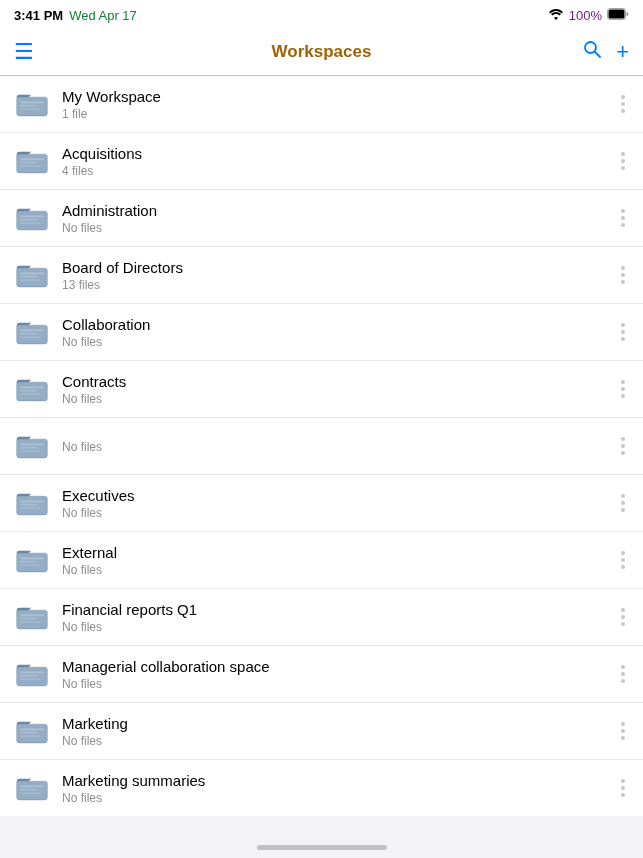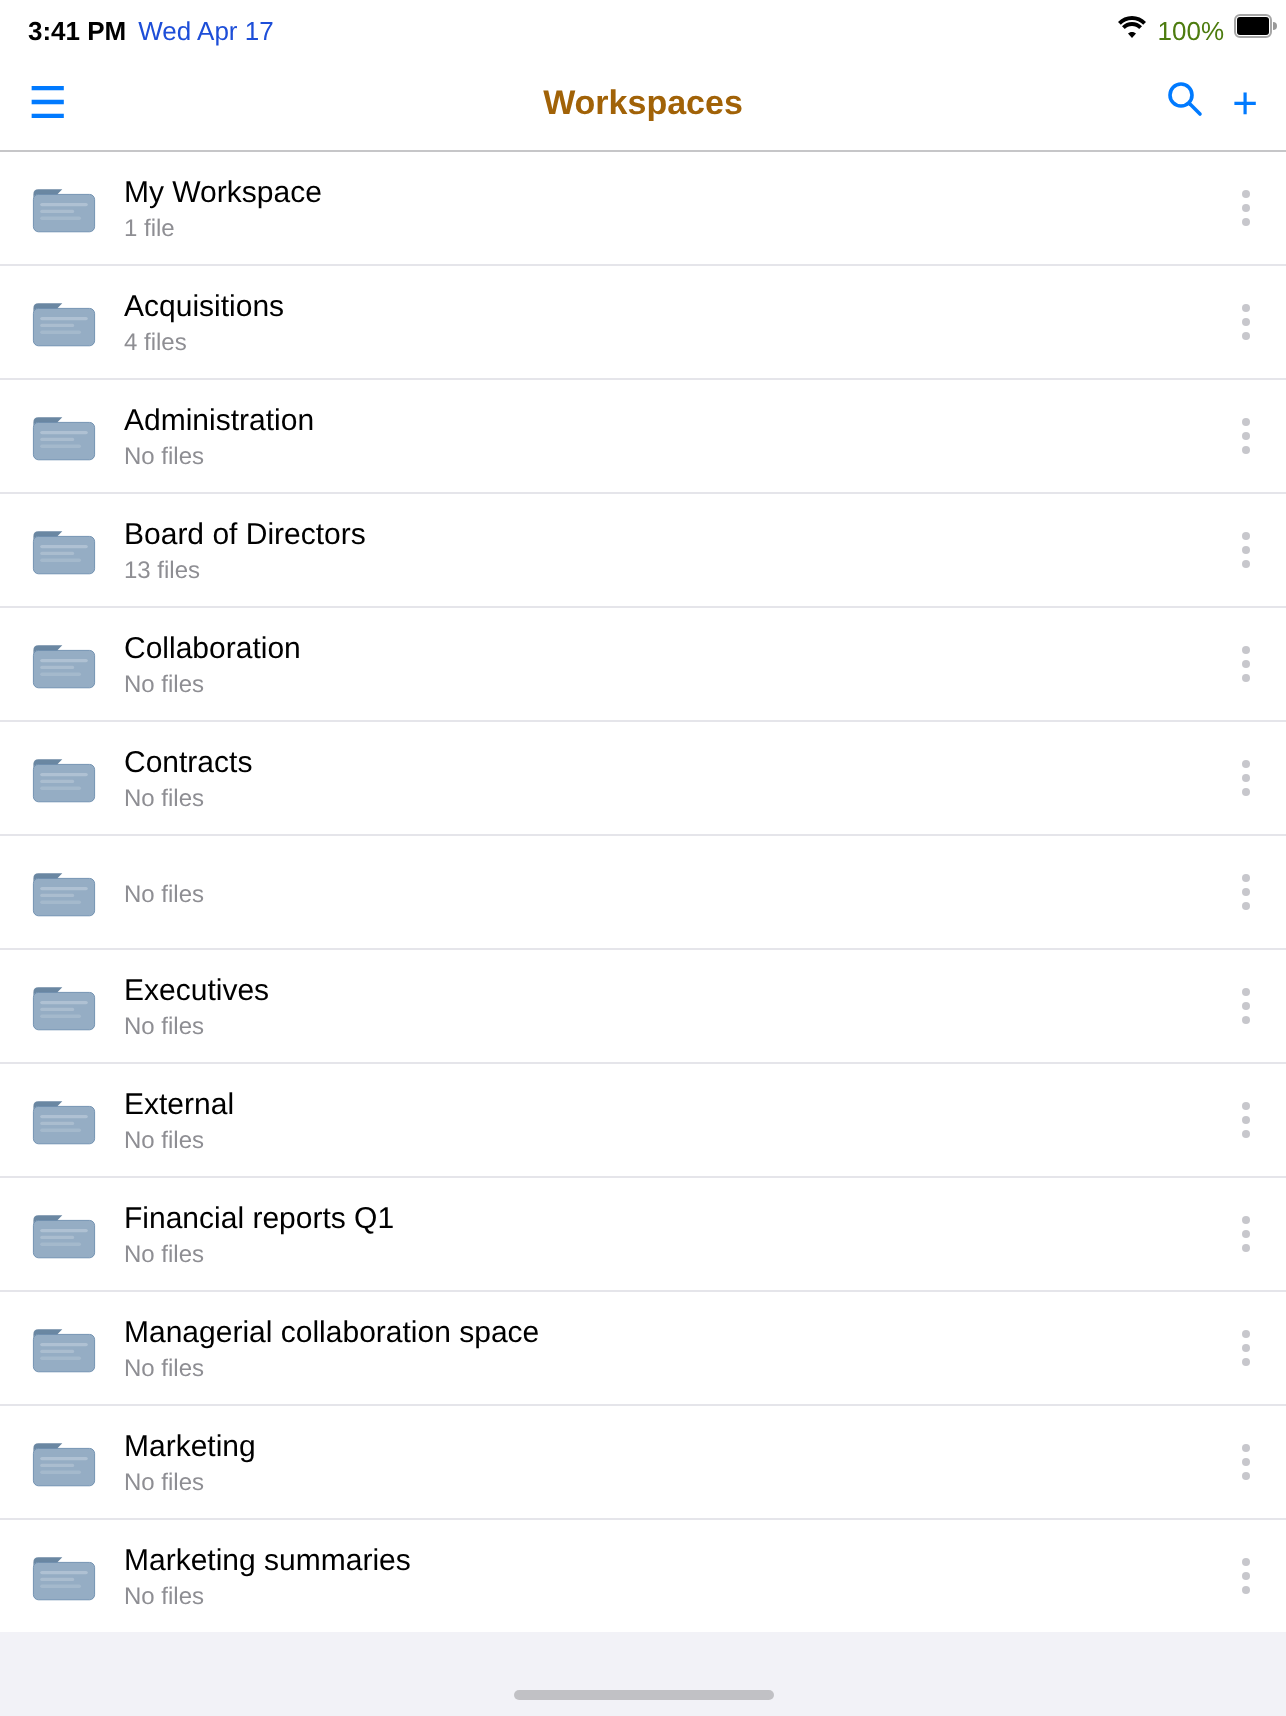--- a/index.html
+++ b/index.html
@@ -10,44 +10,44 @@
       width: 643px;
       min-height: 858px;
       overflow-x: hidden;
     }
 
     
     .status-bar {
       display: flex;
       justify-content: space-between;
       align-items: center;
-      padding: 6px 4px 4px 14px;
+      padding: 6px 14px 4px 14px;
       background: #fff;
       height: 28px;
     }
     .status-time {
       font-size: 13px;
       font-weight: 600;
       color: #000;
     }
     .status-date {
       font-size: 13px;
       font-weight: 400;
-      color: #1d4ed8;
+      color: #15803d;
       margin-left: 6px;
     }
     .status-right {
       display: flex;
       align-items: center;
       gap: 5px;
     }
     .battery-pct {
       font-size: 13px;
       font-weight: 500;
-      color: #4d7c0f;
+      color: #701a75;
     }
 
     
     .nav-bar {
       background: #fff;
       border-bottom: 1px solid #c6c6c8;
       height: 48px;
       display: flex;
       align-items: center;
       justify-content: space-between;

